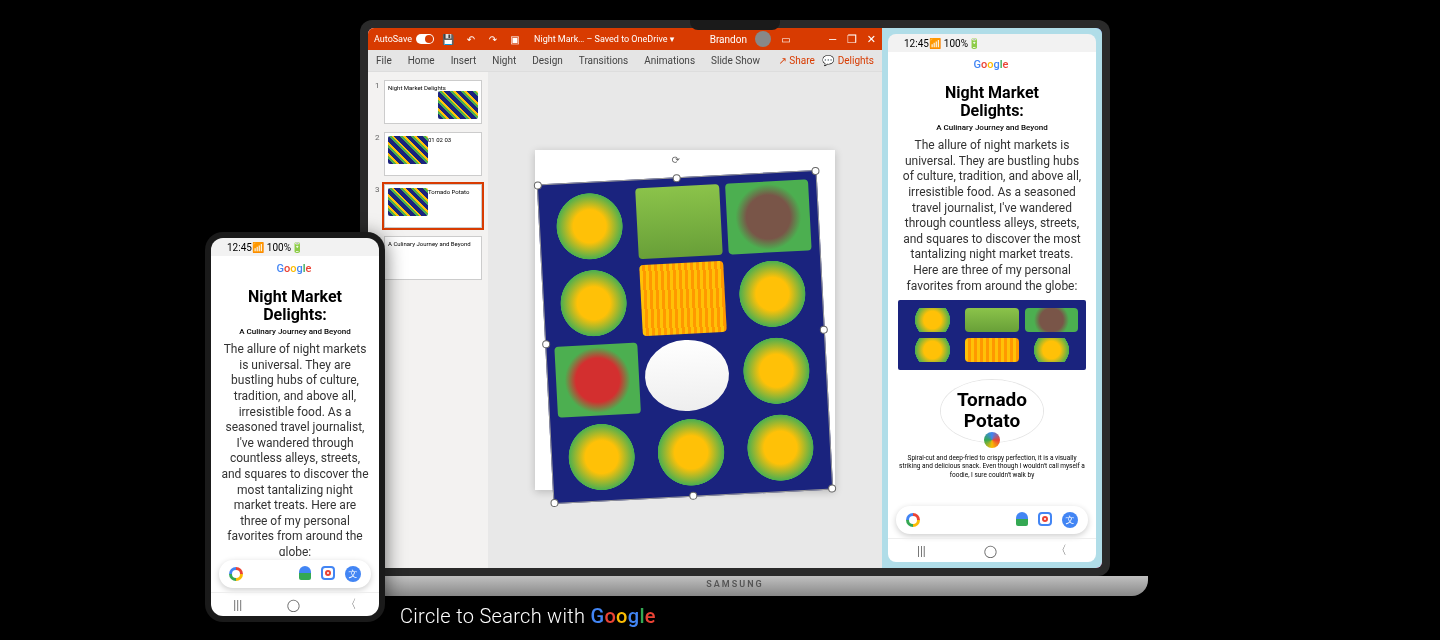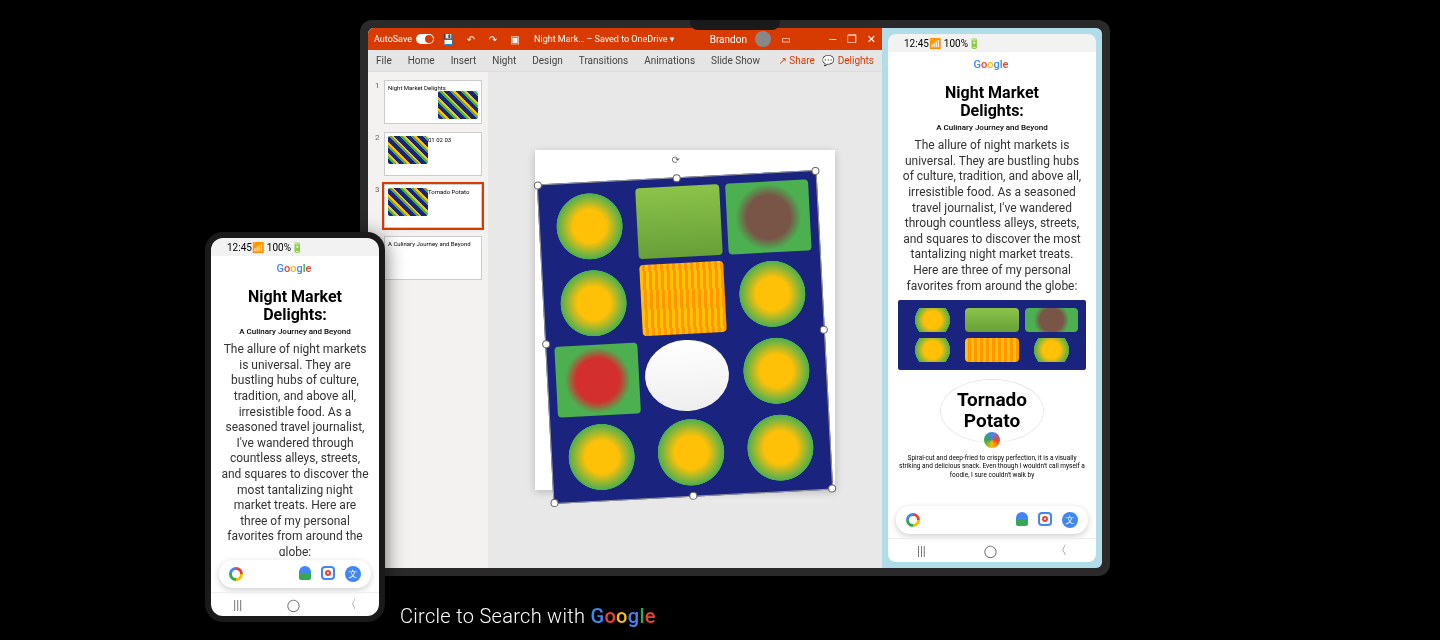--- a/index.html
+++ b/index.html
@@ -216,20 +216,23 @@
           <div class="nav-bar">
             <span>|||</span>
             <span>◯</span>
             <span>〈</span>
           </div>
         </div>
       </div>
 
     </div>
   </div>
+  <div class="laptop-base">
+    <span class="laptop-brand">SAMSUNG</span>
+  </div>
 </div>
 
 <div class="phone">
   <div class="phone-inner">
     <div class="status-bar">
       <span>12:45</span>
       <span><span>📶</span> <span>100%</span>🔋</span>
     </div>
     <div class="overlay-bar">
       <span class="x-btn">✕</span>

